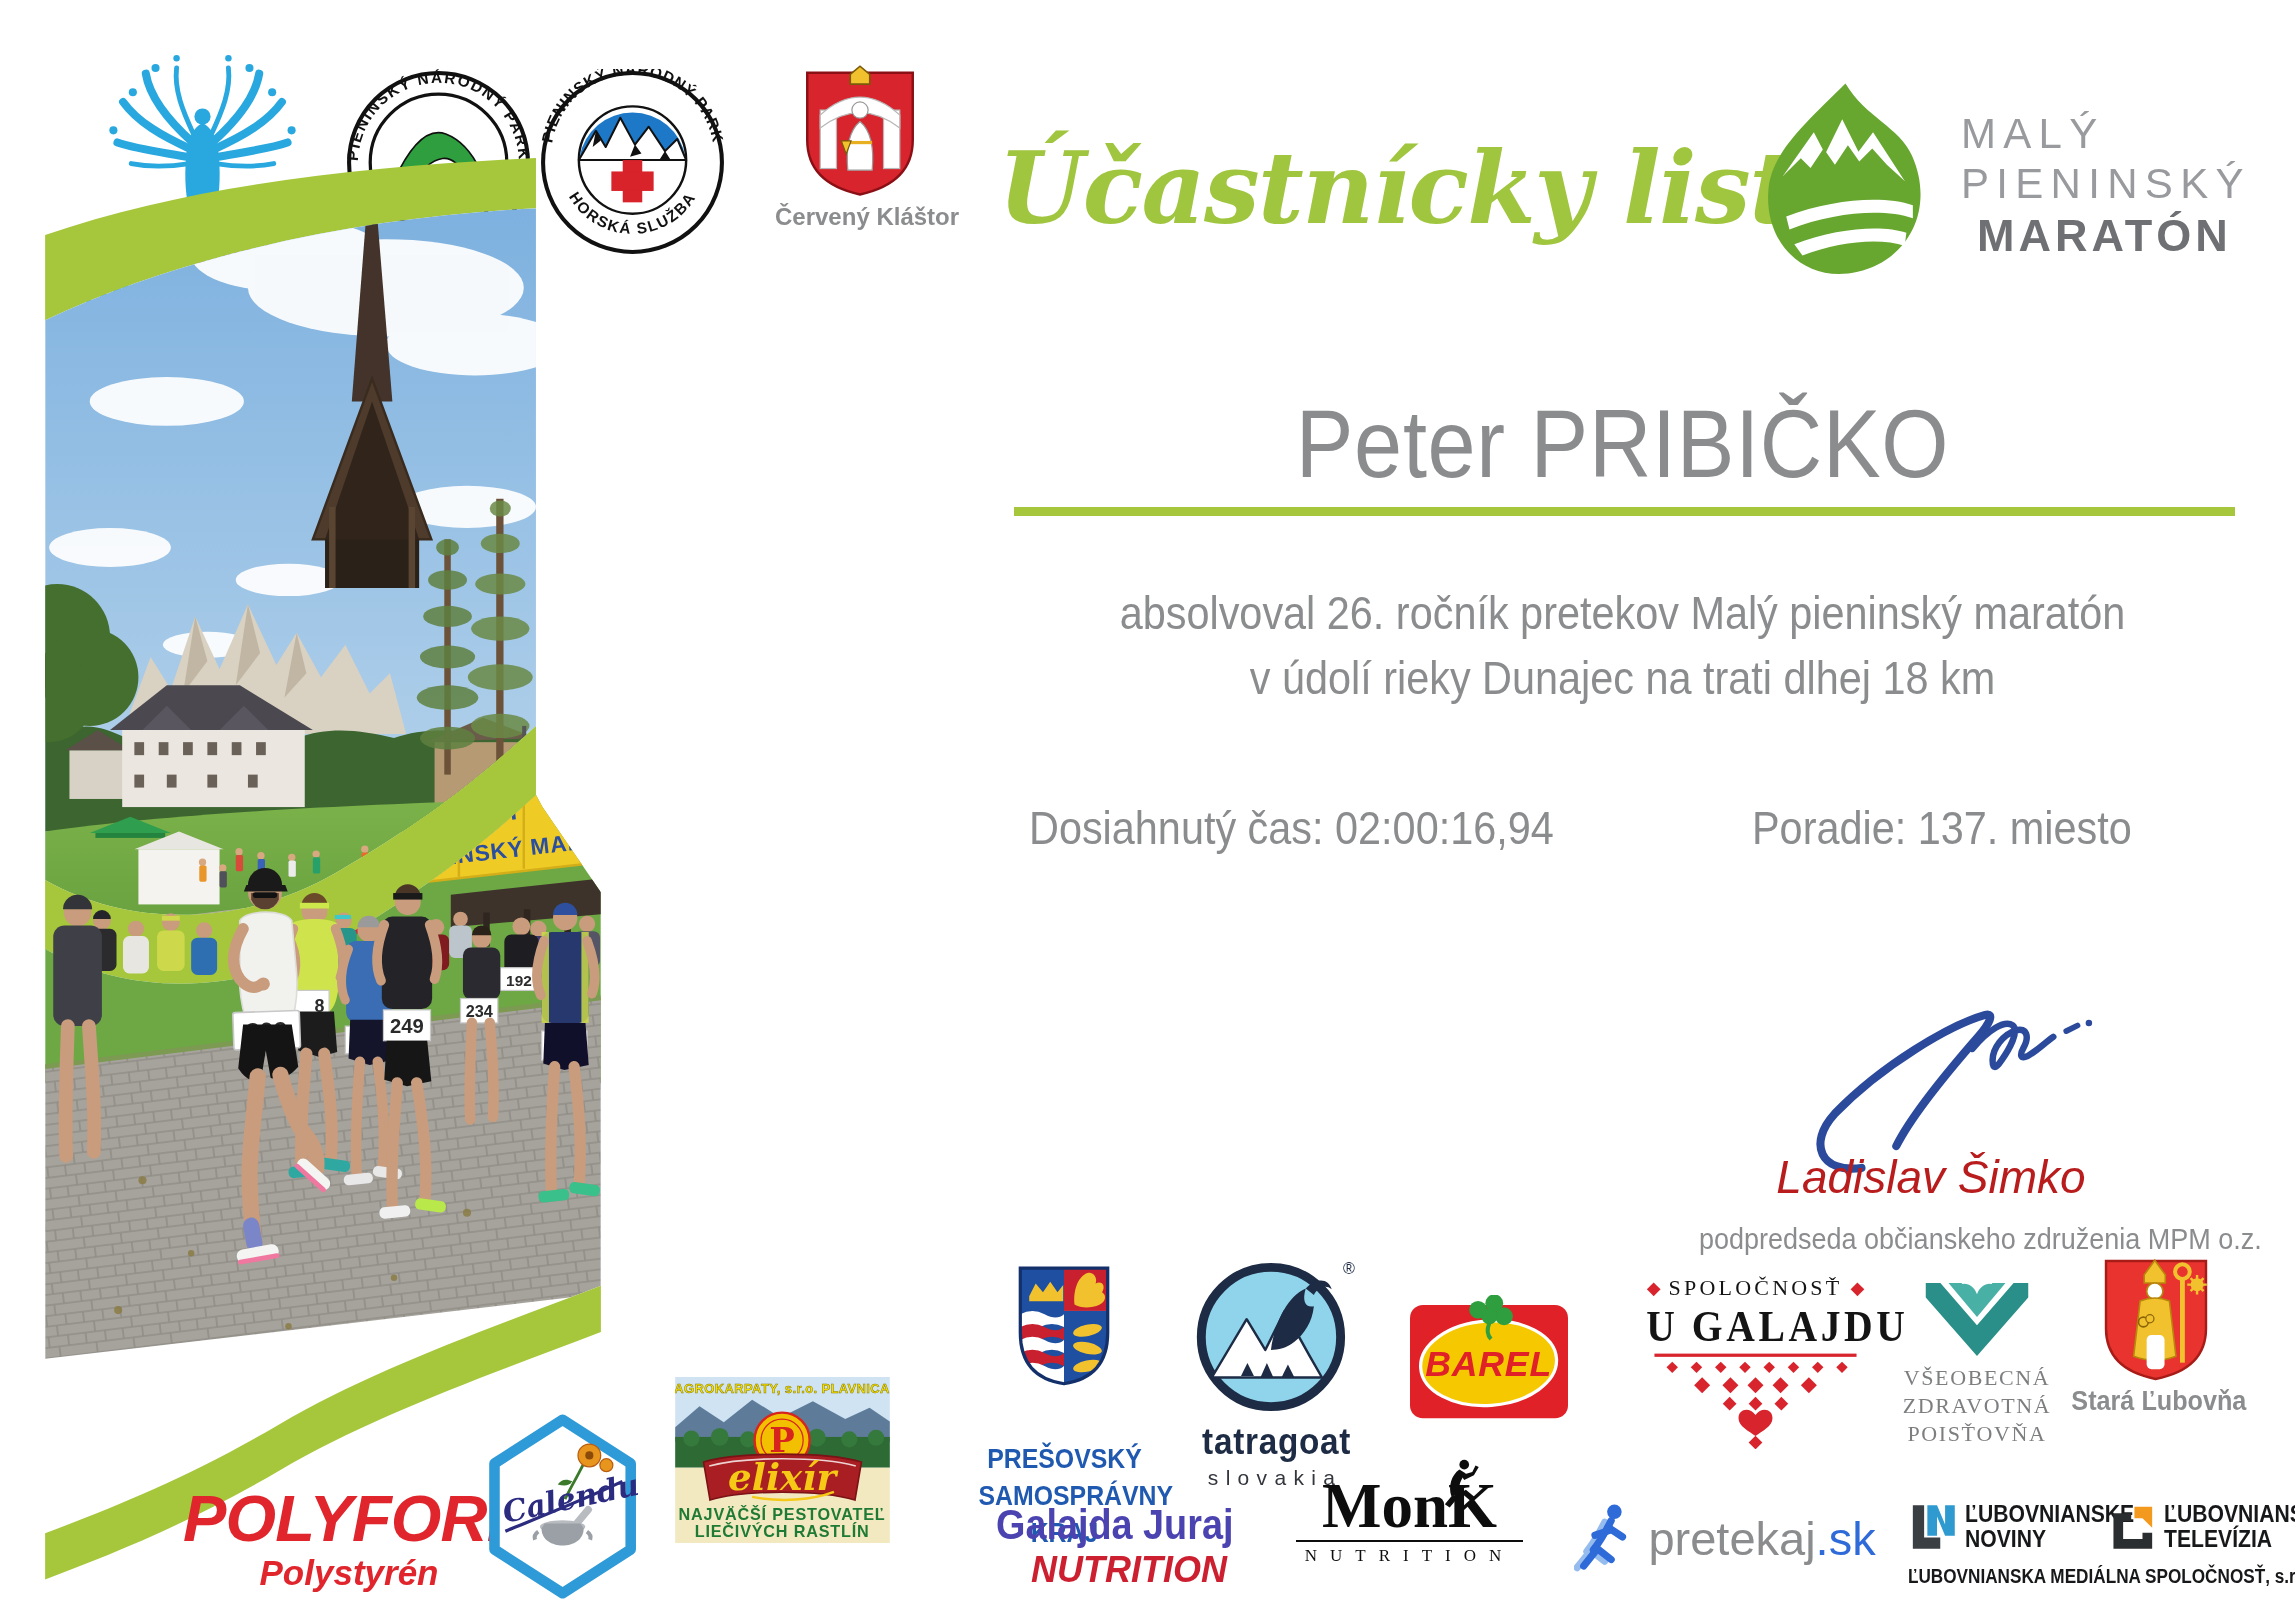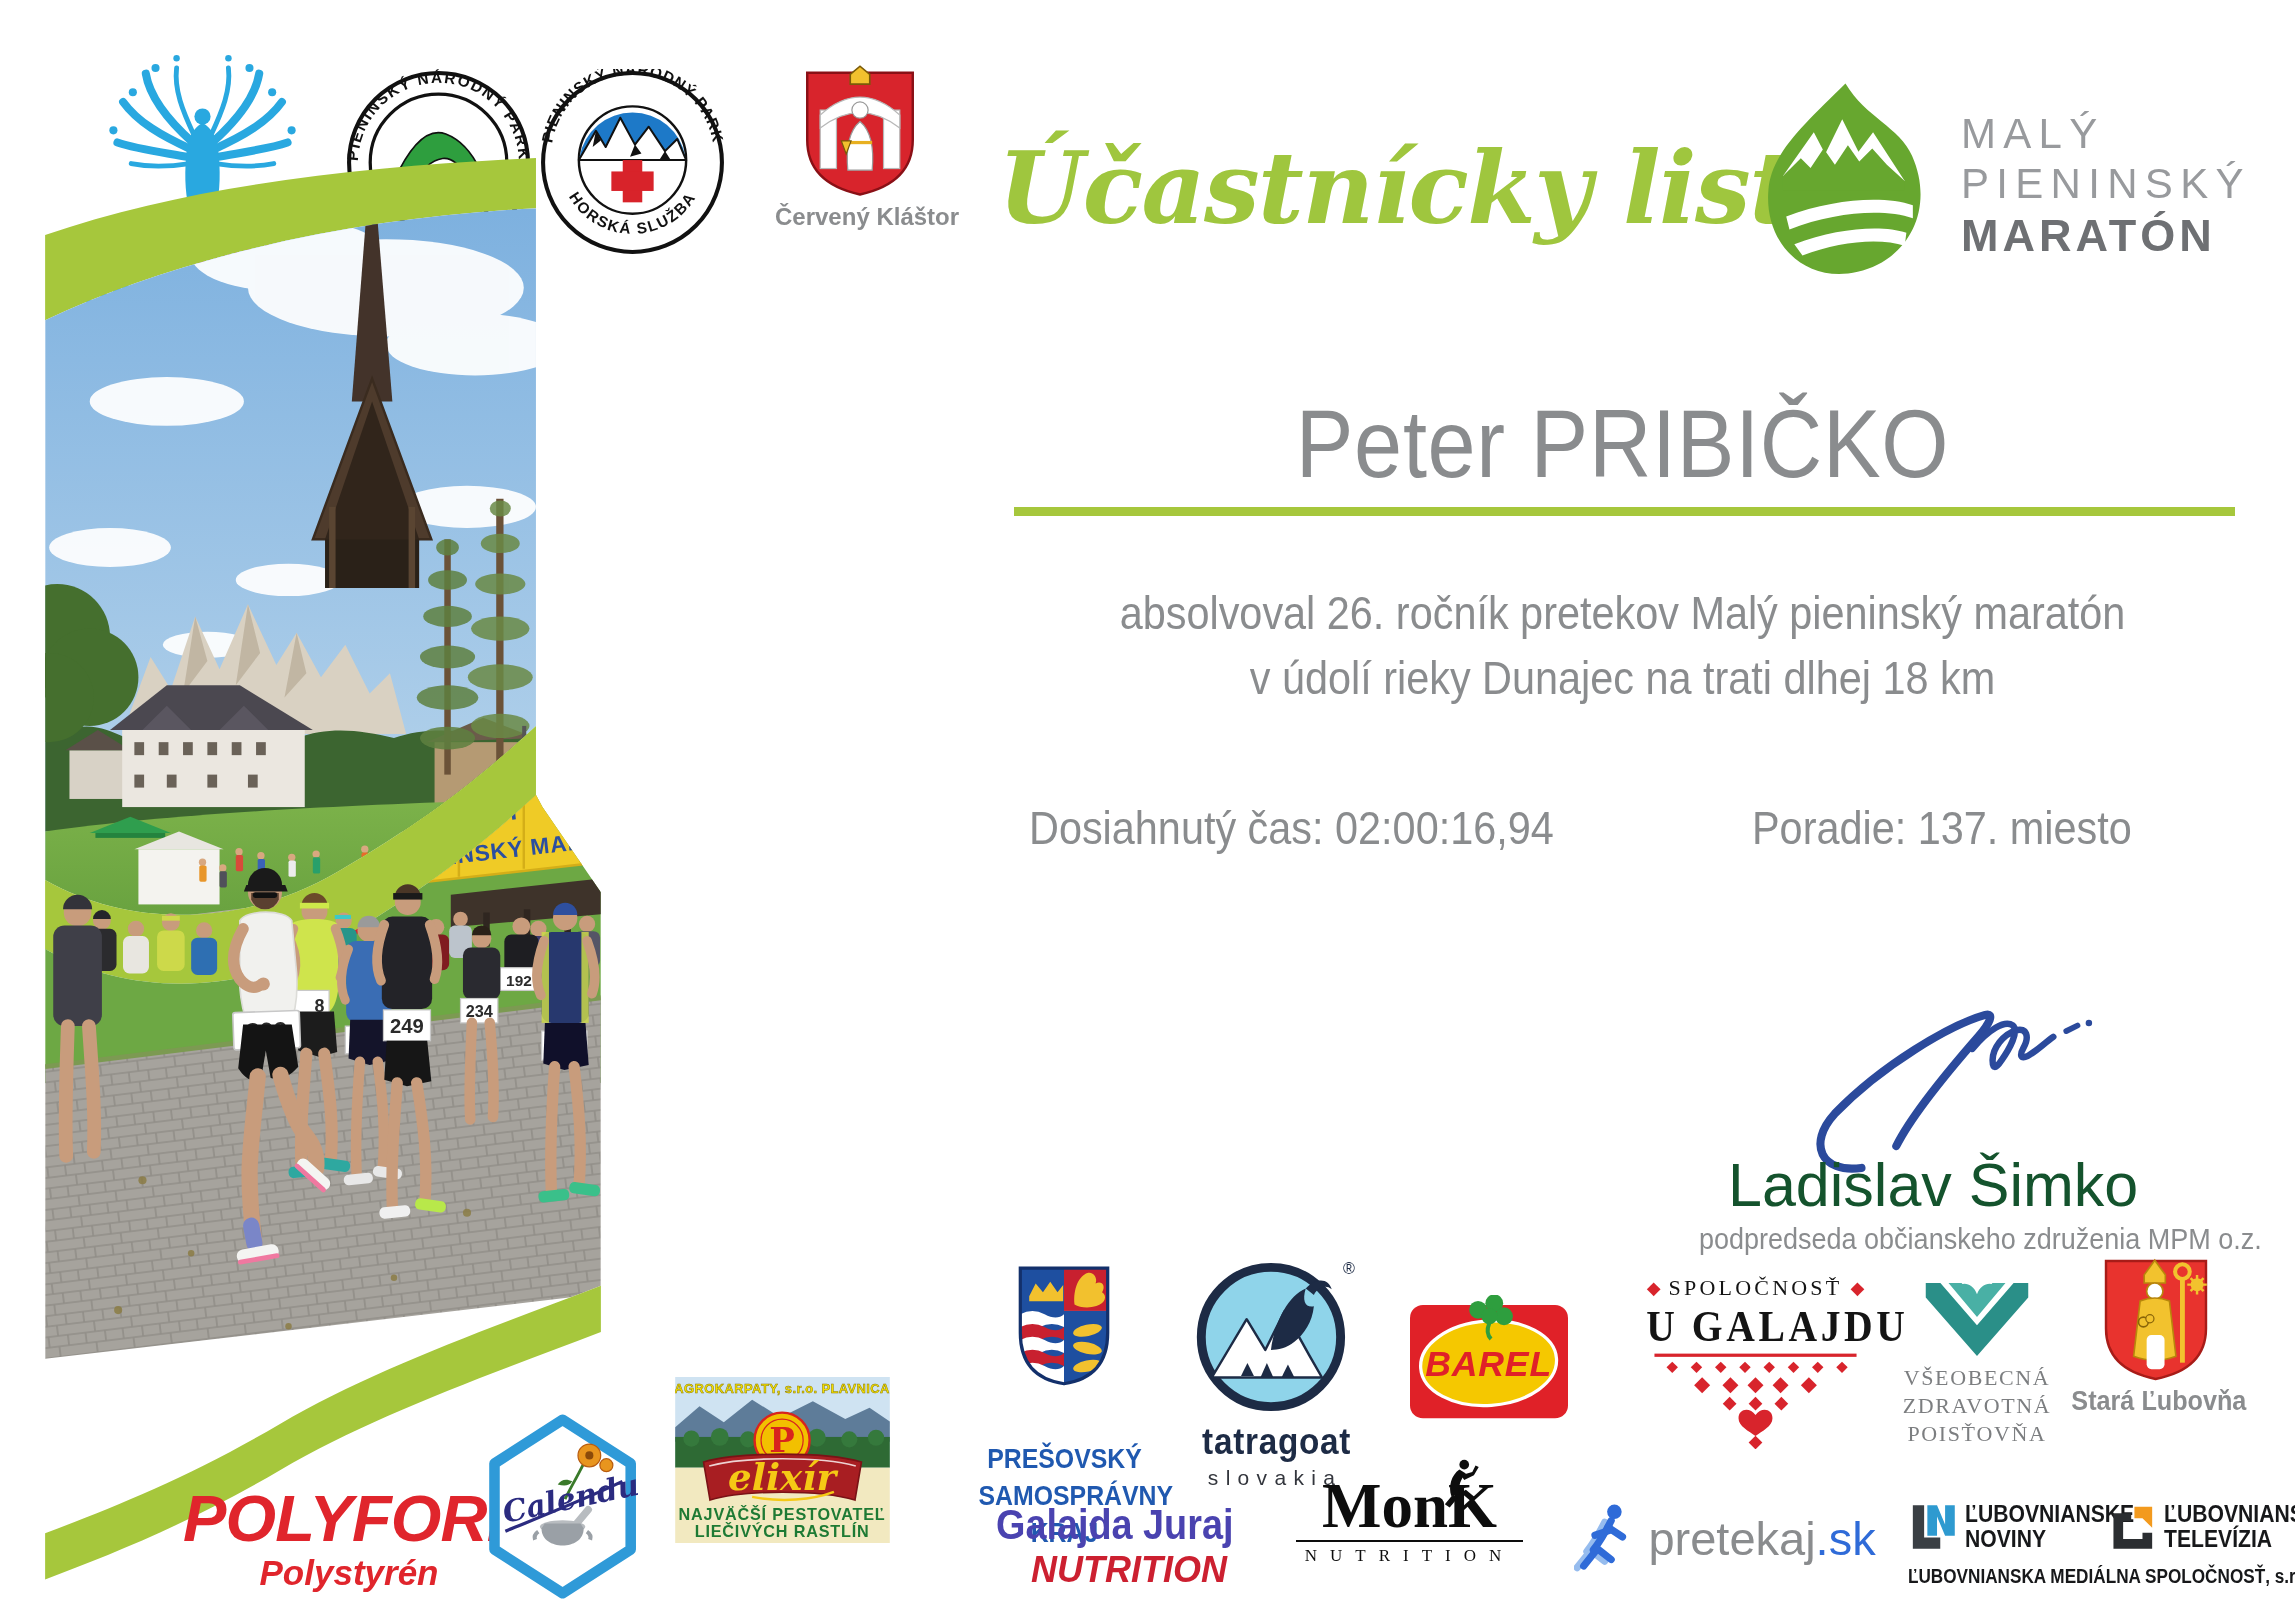--- a/index.html
+++ b/index.html
@@ -11,28 +11,28 @@
   .condense{transform:scaleX(.9);transform-origin:center;}
   .condenseL{transform:scaleX(.9);transform-origin:left center;}
 
   
   .kupele-text1{font-size:22px;font-weight:800;color:#e8262c;letter-spacing:0;transform:scaleX(.88);transform-origin:center;}
   .kupele-text2{font-family:"DejaVu Serif",serif;font-style:italic;font-weight:700;font-size:34px;color:#29a8e0;margin-top:1.6px;}
   .klastor-caption{font-size:24px;font-weight:700;color:#8a8c8e;}
   .cert-title{font-family:"DejaVu Serif",serif;font-style:italic;font-weight:700;
               font-size:99px;color:#9fc63e;letter-spacing:-1.6px;}
   .mpm-line{font-size:42px;line-height:50px;color:#989a9d;letter-spacing:7.3px;font-weight:400;}
-  .mpm-line-bold{font-size:45px;line-height:54px;color:#6e7073;letter-spacing:4px;font-weight:700;}
+  .mpm-line-bold{font-size:45px;line-height:54px;color:#6e7073;letter-spacing:4px;font-weight:700;margin-left:16px;}
 
   
   .cert-name{font-size:96px;color:#8a8c8e;letter-spacing:0.8px;}
   .rule{background:#a6c73c;}
   .body-line{font-size:46px;color:#8a8c8e;}
   .stat{font-size:46px;color:#8a8c8e;white-space:nowrap;transform:scaleX(.9);transform-origin:left center;}
-  .sig-name{font-size:61px;color:#14532d;}
+  .sig-name{font-size:46px;color:#b91c1c;font-style:italic;}
   .sig-role{font-size:30px;color:#8a8c8e;}
 
   
   .psk-line{font-size:27.6px;line-height:37px;font-weight:800;color:#2059b0;}
   .tg-name{font-size:37px;font-weight:800;color:#1d2b45;letter-spacing:0.8px;}
   .tg-sub{font-size:21px;letter-spacing:7.3px;color:#33363d;margin-top:3.2px;}
   .gal-top{font-family:"Liberation Serif",serif;font-size:22px;letter-spacing:3.2px;color:#141414;}
   .gal-name{font-family:"Liberation Serif",serif;font-size:44px;letter-spacing:4px;color:#141414;font-weight:600;}
   .orn{color:#d8242c;font-size:18px;}
   .vszp-line{font-family:"Liberation Serif",serif;font-size:22px;line-height:28px;color:#7c7e80;letter-spacing:1.6px;}

